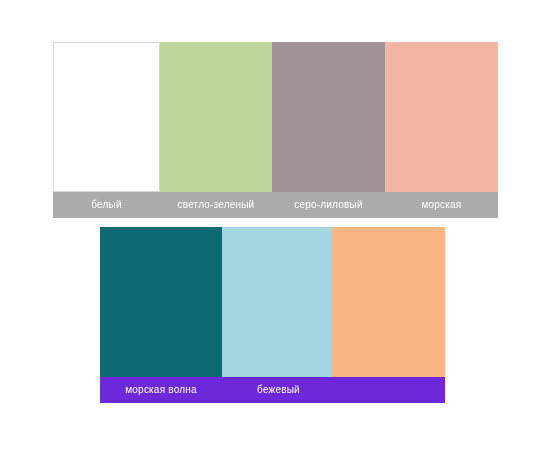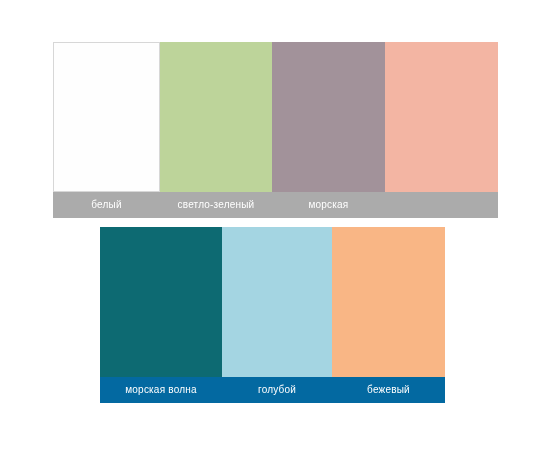--- a/index.html
+++ b/index.html
@@ -92,34 +92,34 @@
     <div class="swatch-strip">
       <div class="swatch bordered" style="background:#fefefe;flex:0 0 107px;border:1px solid #d7d7d7;box-sizing:border-box;"></div>
       <div class="swatch" style="background:#bdd49a;flex:0 0 112px;"></div>
       <div class="swatch" style="background:#a2929a;flex:0 0 113px;"></div>
       <div class="swatch" style="background:#f3b5a3;flex:0 0 113px;"></div>
     </div>
 
     <div class="label-strip" style="background: rgb(171, 171, 171);">
       <div class="swatch-label" style="flex: 0 0 107px; color: rgb(255, 255, 255);">белый</div>
       <div class="swatch-label" style="flex: 0 0 112px; color: rgb(255, 255, 255); text-align: center;">светло-зеленый</div>
+      <div class="swatch-label" style="flex: 0 0 113px; color: rgb(255, 255, 255);">серо-лиловый</div>
       <div class="swatch-label" style="flex: 0 0 113px; color: rgb(255, 255, 255);">морская</div>
     </div>
 
   </div>
 
   <div class="palette-row" id="palette-row-bottom">
 
     <div class="swatch-strip">
       <div class="swatch" style="background:#0d6a72;flex:0 0 122px;"></div>
       <div class="swatch" style="background:#a4d5e2;flex:0 0 110px;"></div>
       <div class="swatch" style="background:#f9b685;flex:0 0 113px;"></div>
     </div>
 
-    <div class="label-strip" style="background: #0369a1;">
+    <div class="label-strip" style="background: #6d28d9;">
       <div class="swatch-label" style="flex: 0 0 122px; color: rgb(255, 255, 255);">морская волна</div>
-      <div class="swatch-label" style="flex: 0 0 110px; color: rgb(255, 255, 255);">голубой</div>
       <div class="swatch-label" style="flex: 0 0 113px; color: rgb(255, 255, 255);">бежевый</div>
     </div>
 
   </div>
 
 </div>
 
 </body></html>

